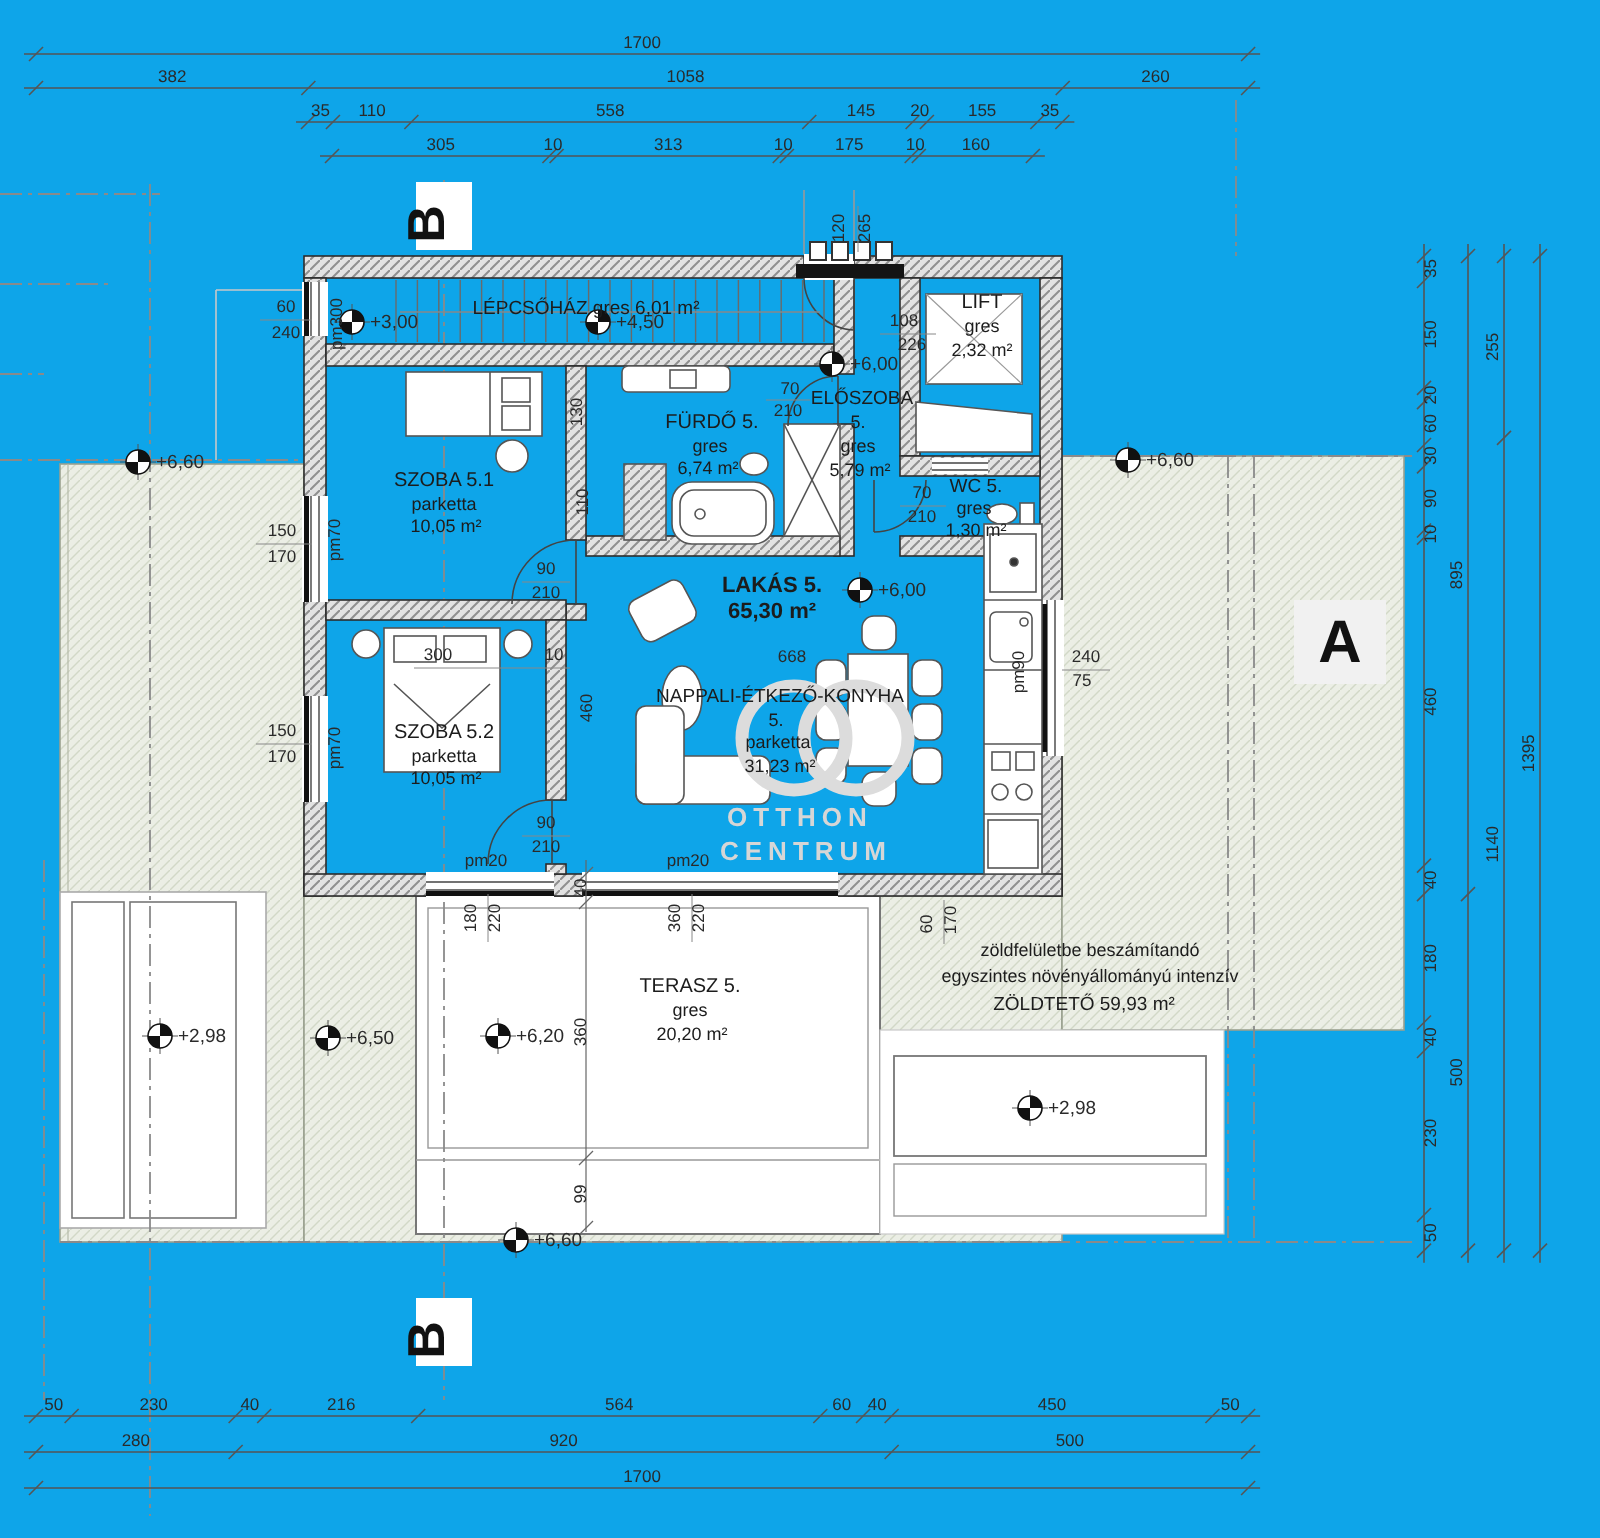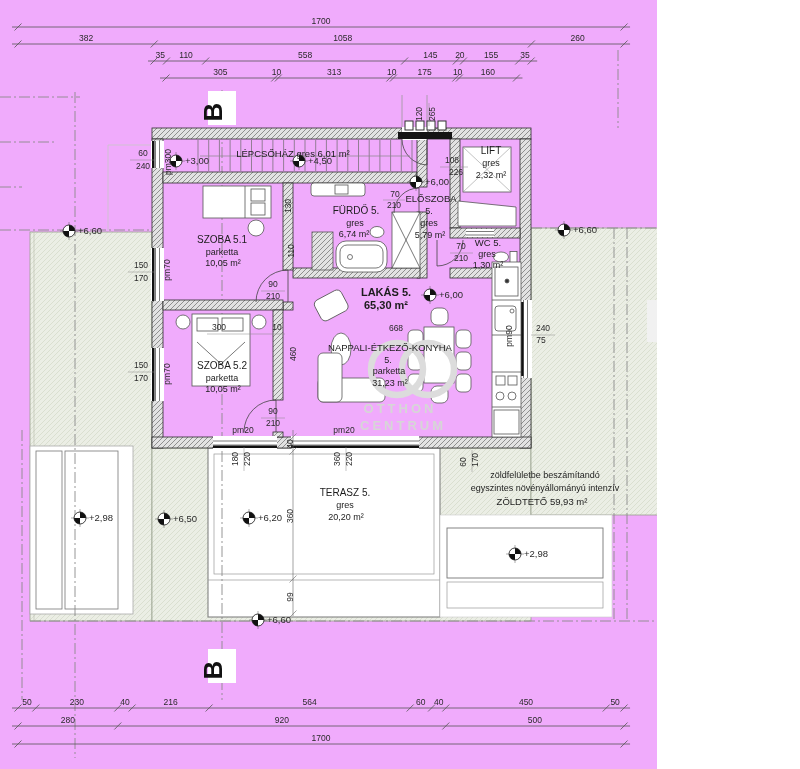--- a/index.html
+++ b/index.html
@@ -1,16 +1,16 @@
 <!DOCTYPE html>
 <html><head>
 <meta charset="utf-8">
 <style>
   html,body{margin:0;padding:0;background:#fff;}
-  .stage{position:relative;width:657px;height:769px;background:#f0abfc;overflow:hidden;}
+  .stage{position:relative;width:800px;height:769px;background:#0ea5e9;overflow:hidden;}
   svg text{font-family:"Liberation Sans","DejaVu Sans",sans-serif;}
 </style>
 </head>
 <body>
 
 <div class="stage">
 <svg id="plan" width="800" height="769" viewBox="0 0 800 769" xmlns="http://www.w3.org/2000/svg">
   <defs>
     <pattern id="wallH" width="5" height="5" patternUnits="userSpaceOnUse">
       <rect width="5" height="5" fill="#e2e2e2"></rect>

